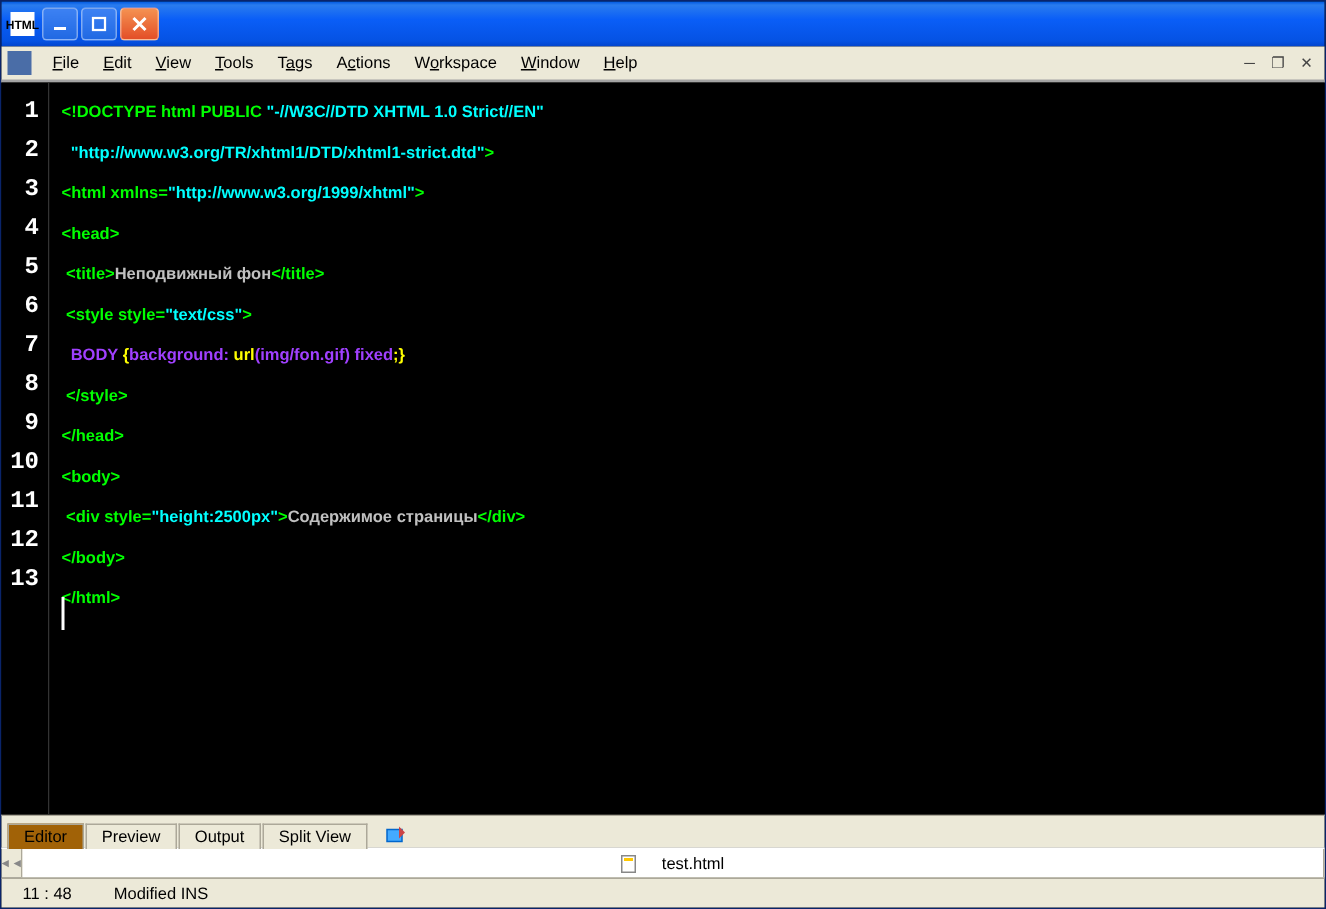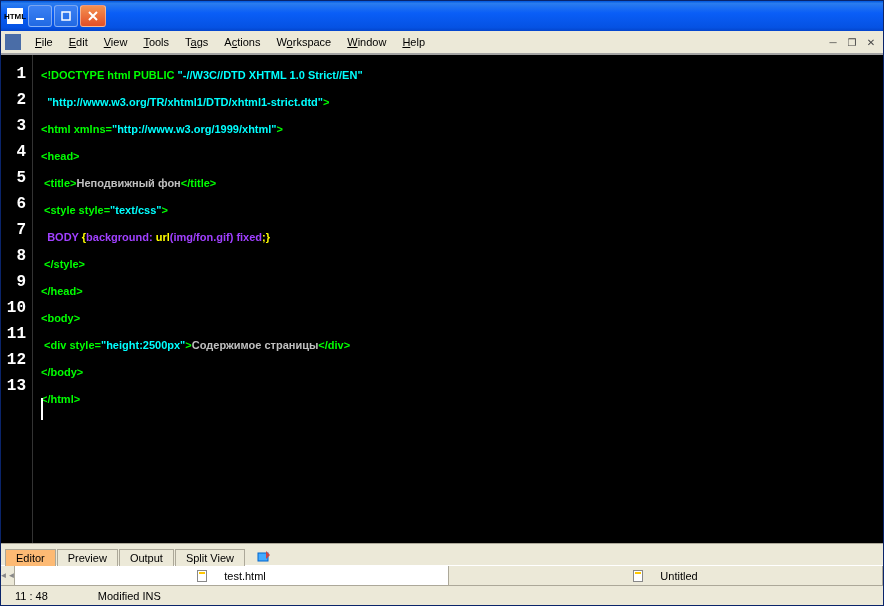--- a/index.html
+++ b/index.html
@@ -24,29 +24,29 @@
 .gutter .ln{color:#fff;font-family:'Courier New',monospace;font-size:16px;font-weight:bold;text-align:right;padding-right:6px;height:26px;line-height:26px}
 .code{flex:1;background:#000;padding:6px 8px;font-family:'Courier New',monospace;font-size:18px;font-weight:bold;line-height:26px;white-space:pre;position:relative}
 .code .cursor{position:absolute;width:2px;height:22px;background:#fff;left:8px;top:343px}
 .t-green{color:#00ff00}
 .t-cyan{color:#00ffff}
 .t-gray{color:#c0c0c0}
 .t-purple{color:#a040ff}
 .t-yellow{color:#ffff00}
 .tabbar{height:22px;background:#ece9d8;display:flex;align-items:flex-end;border-top:1px solid #aca899;padding-left:4px}
 .tab{background:#ece9d8;border:1px solid #aca899;border-bottom:none;padding:2px 10px;margin-right:1px;position:relative;top:1px}
-.tab.active{background:#fdba74;z-index:2}
+.tab.active{background:#a16207;z-index:2}
 .tabbar .toolicon{margin-left:10px;width:16px;height:16px}
 .doctabs{height:20px;background:#ece9d8;display:flex;border-top:1px solid #fff}
 .doctabs .scroll{width:14px;border-right:1px solid #aca899;display:flex;align-items:center;justify-content:center;font-size:8px;color:#888}
 .doctab{flex:1;display:flex;align-items:center;justify-content:center;border-right:1px solid #aca899;gap:17px}
 .doctab.active{background:#fff}
 .doctab .ficon{width:10px;height:12px;background:#fff;border:1px solid #888;position:relative}
 .doctab .ficon::before{content:"";position:absolute;top:1px;left:1px;right:1px;height:2px;background:#ffc800}
-.statusbar{height:20px;background:#ece9d8;display:flex;align-items:center;border-top:1px solid #aca899;padding:0 8px;gap:38px}
+.statusbar{height:20px;background:#ece9d8;display:flex;align-items:center;border-top:1px solid #aca899;padding:0 8px;gap:16px}
 .statusbar .cell{padding:0 6px}
 </style>
 </head>
 <body>
 
 <div class="window">
   <div class="titlebar">
     <div class="icon">HTML</div>
     <div class="sysbtns">
       <div class="sysbtn min">
@@ -125,23 +125,19 @@
         <path d="M10 2 L14 6 L10 10" fill="#c44"></path>
       </svg>
   </div>
 
   <div class="doctabs">
     <div class="scroll">◄◄</div>
     <div class="doctab active">
         <div class="ficon"></div>
         <span>test.html</span>
       </div>
-    <div class="doctab">
-        <div class="ficon"></div>
-        <span>Untitled</span>
-      </div>
   </div>
 
   <div class="statusbar">
     <div class="cell">11 : 48</div>
     <div class="cell">Modified INS</div>
   </div>
 </div>
 
 </body></html>

